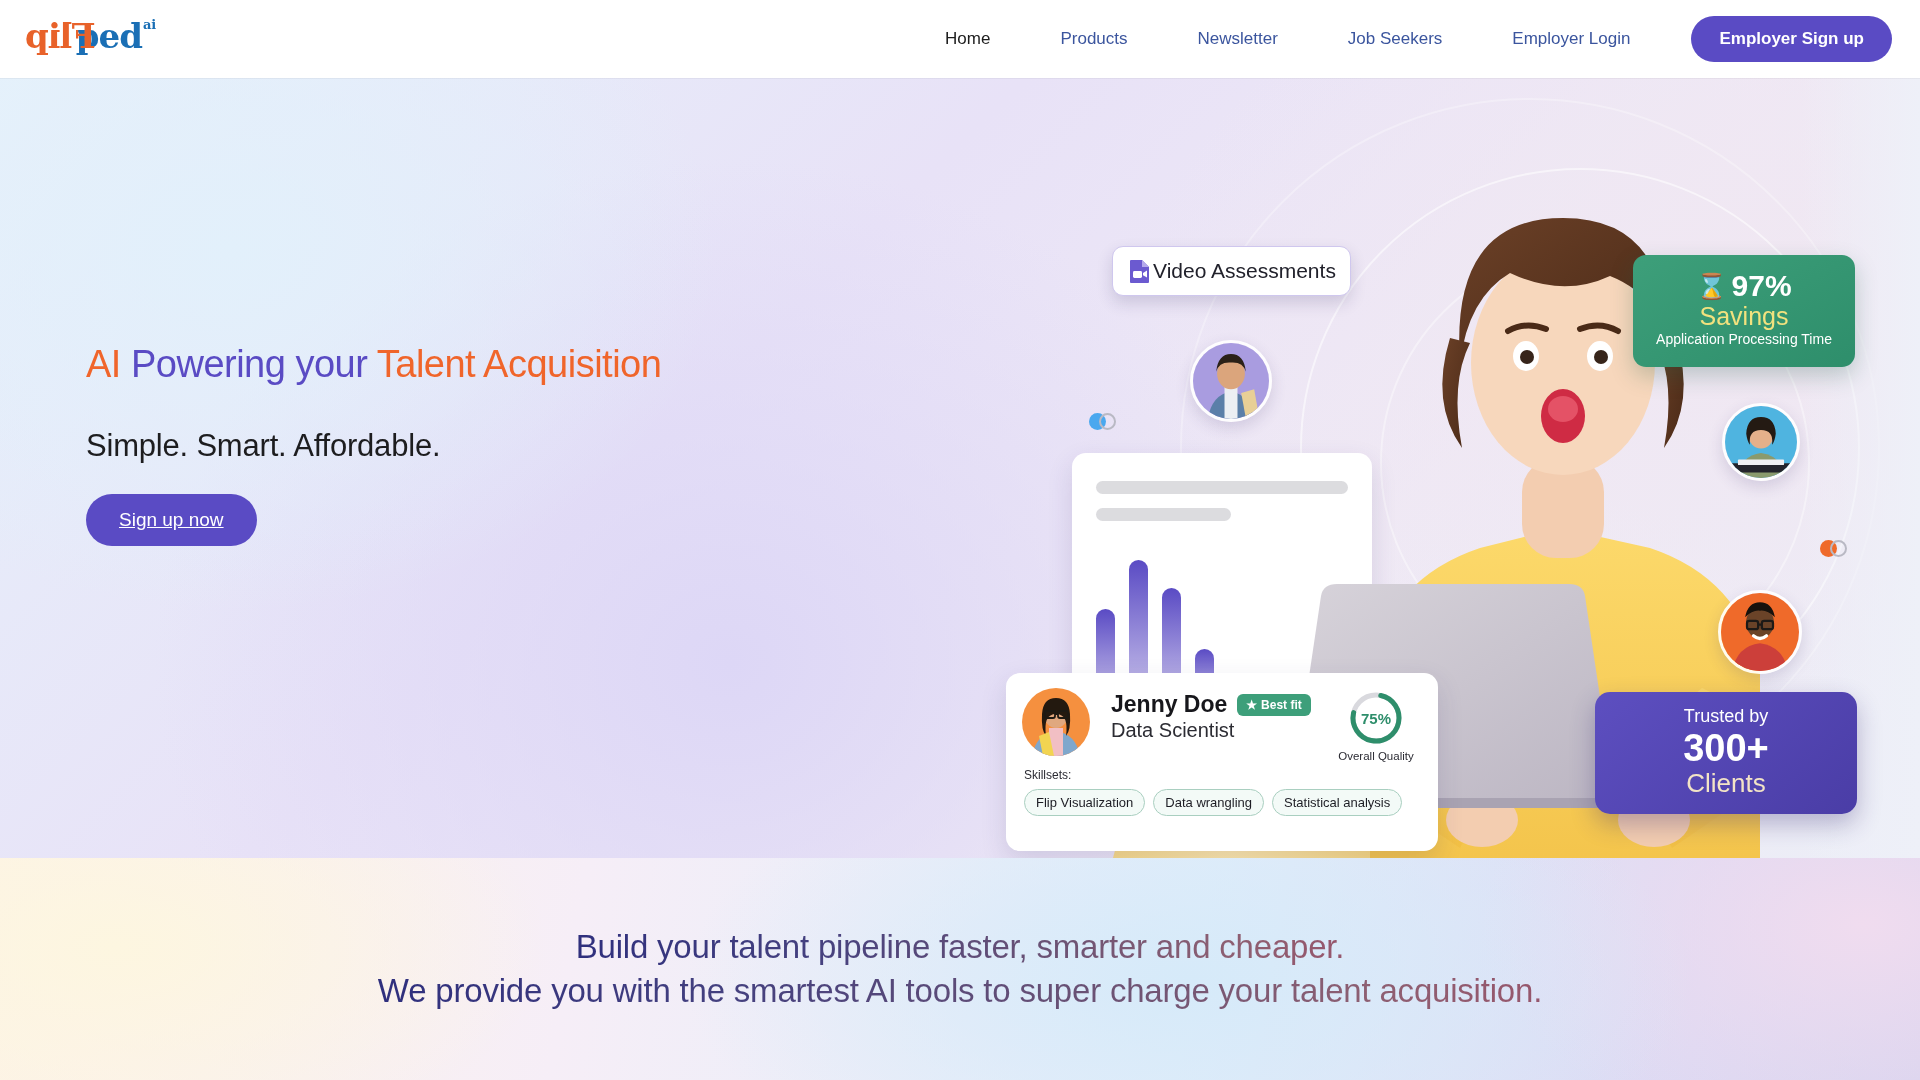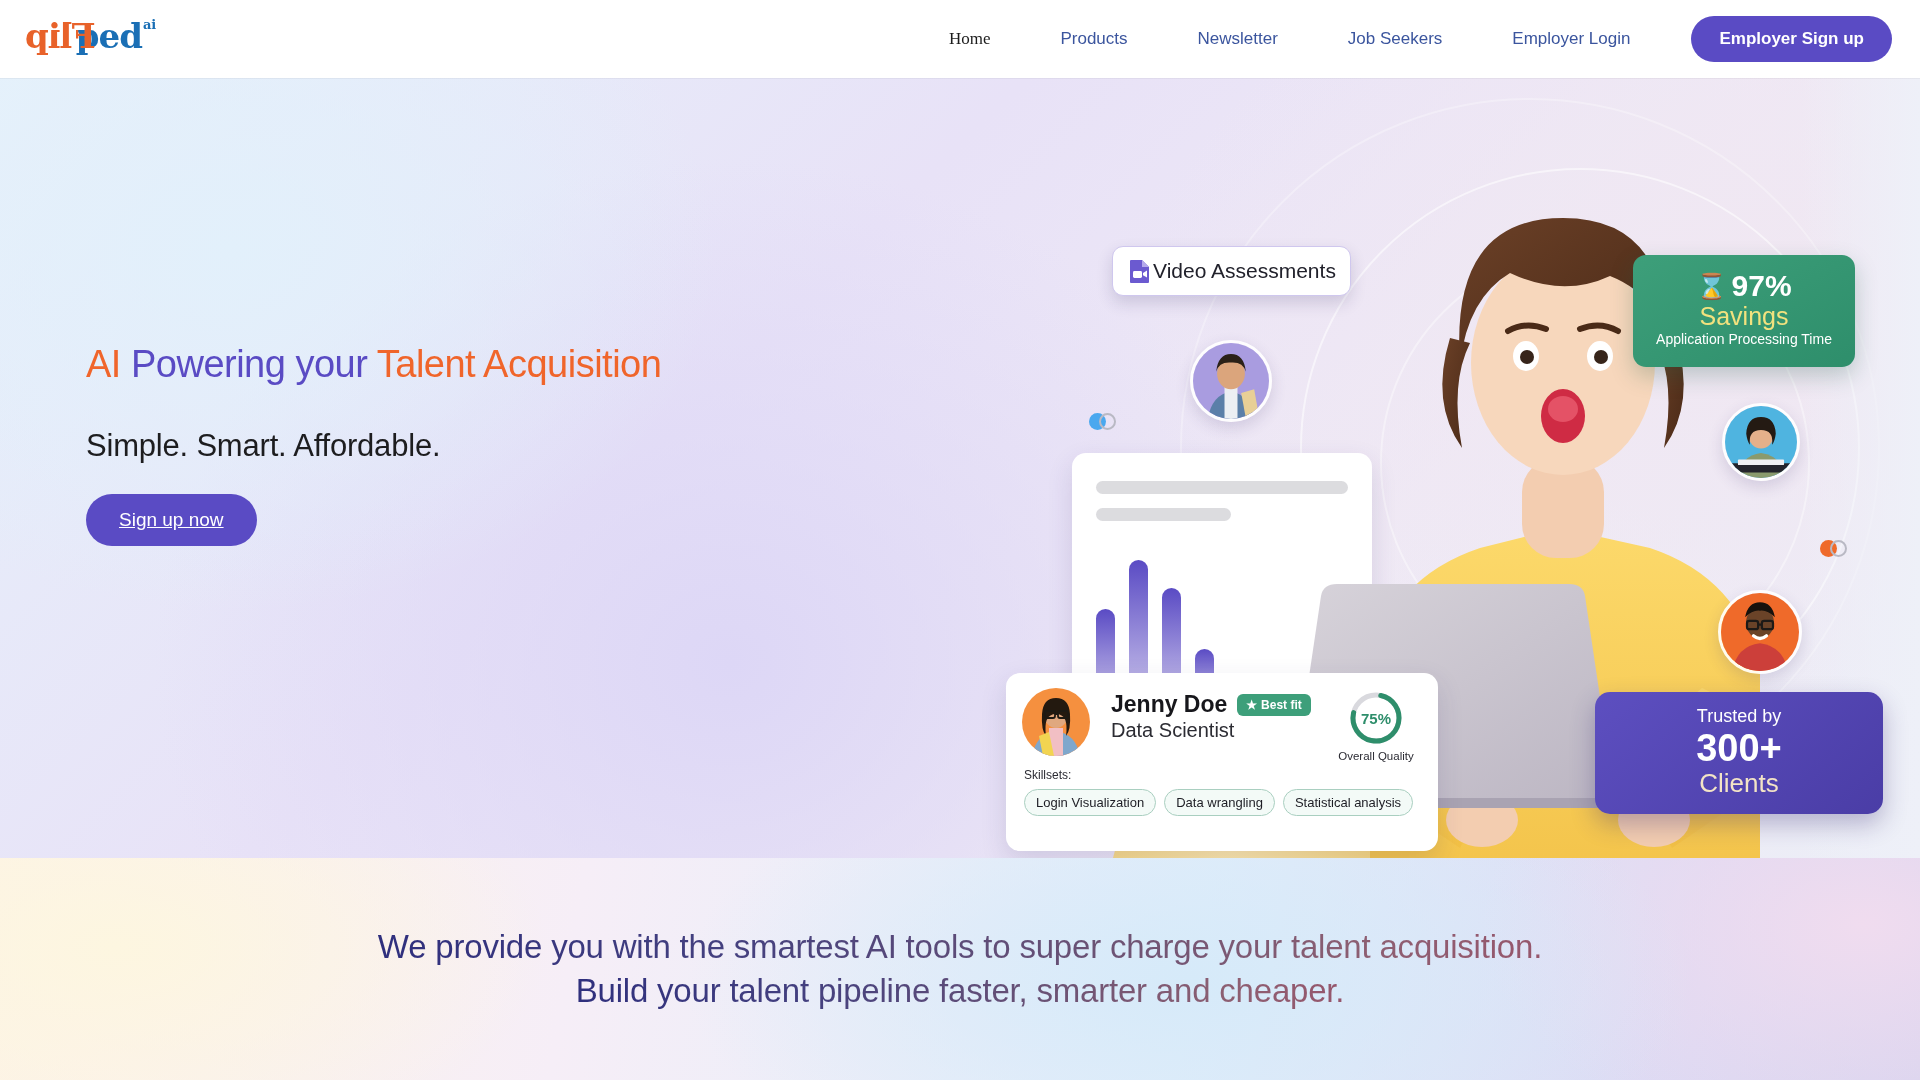--- a/index.html
+++ b/index.html
@@ -53,21 +53,21 @@
   .nav {
     margin-left: auto; margin-right: 28px;
     display: flex; align-items: center;
   }
   .nav-item {
     font-size: 17px; color: #3b559e;
     margin: 0 35px;
     white-space: nowrap;
     cursor: pointer;
   }
-  .nav-item.active { color: #1c1c1c; font-family: Liberation Serif, serif; }
+  .nav-item.active { color: #1c1c1c; }
   .nav-cta {
     background: #5a4bc4;
     color: #ffffff;
     font-size: 17px; font-weight: 600;
     border: none; border-radius: 26px;
     padding: 13px 28px;
     margin-left: 26px;
     cursor: pointer;
     white-space: nowrap;
   }
@@ -156,21 +156,21 @@
     z-index: 20;
   }
   .sv-top { display:flex; align-items:center; justify-content:center; gap:4px; }
   .sv-icon { font-size: 25px; line-height: 1; }
   .sv-pct { font-size: 30px; font-weight: 700; color: #ffffff; }
   .sv-word { font-size: 25px; color: #f2e27e; margin-top: -1px; }
   .sv-sub { font-size: 14px; color: #ffffff; }
 
   .card-trusted {
     position: absolute; left: 1595px; top: 614px;
-    width: 288px; height: 122px;
+    width: 262px; height: 122px;
     background: linear-gradient(140deg, #5d4fc0 0%, #4a3da6 100%);
     border-radius: 15px;
     box-shadow: 0 10px 24px rgba(45,35,110,0.3);
     text-align: center; padding-top: 14px;
     z-index: 20;
   }
   .tr-top { font-size: 18px; color: #ffffff; }
   .tr-num { font-size: 38px; font-weight: 700; color: #ffffff; line-height: 1.12; }
   .tr-sub { font-size: 26px; color: #f3e4c6; line-height: 1; }
 
@@ -462,25 +462,25 @@
             <circle cx="28" cy="28" r="23" fill="none" stroke="#d9d9de" stroke-width="5"></circle>
             <circle cx="28" cy="28" r="23" fill="none" stroke="#2e8e6b" stroke-width="5" stroke-linecap="round" stroke-dasharray="108.4 144.5" transform="rotate(-78 28 28)"></circle>
           </svg>
           <span class="donut-val">75%</span>
         </div>
         <div class="donut-label">Overall Quality</div>
       </div>
     </div>
     <div class="skill-title">Skillsets:</div>
     <div class="skill-pills" id="skill-pills">
-        <span class="pill">Login Visualization</span>
+        <span class="pill">Flip Visualization</span>
         <span class="pill">Data wrangling</span>
         <span class="pill">Statistical analysis</span>
       </div>
   </div>
 
   <div class="hero-right-fade"></div>
 </section>
 
 <section class="banner">
+  <div class="banner-line">Build your talent pipeline faster, smarter and cheaper.</div>
   <div class="banner-line">We provide you with the smartest AI tools to super charge your talent acquisition.</div>
-  <div class="banner-line">Build your talent pipeline faster, smarter and cheaper.</div>
 </section>
 
 </body></html>

